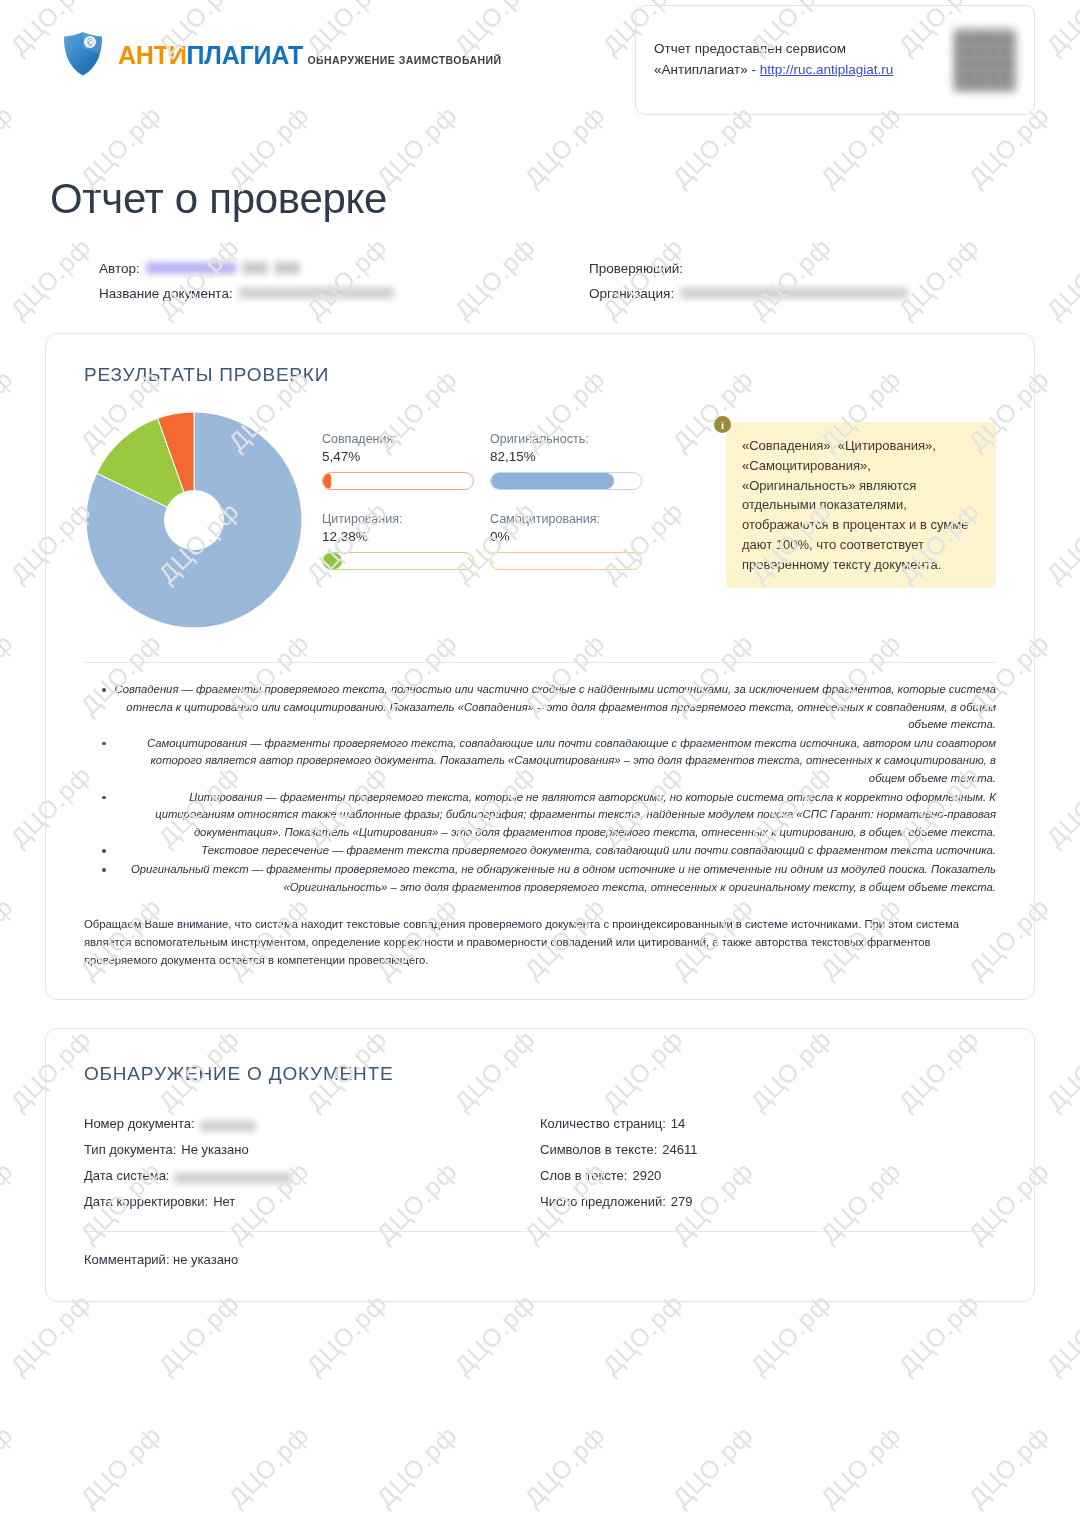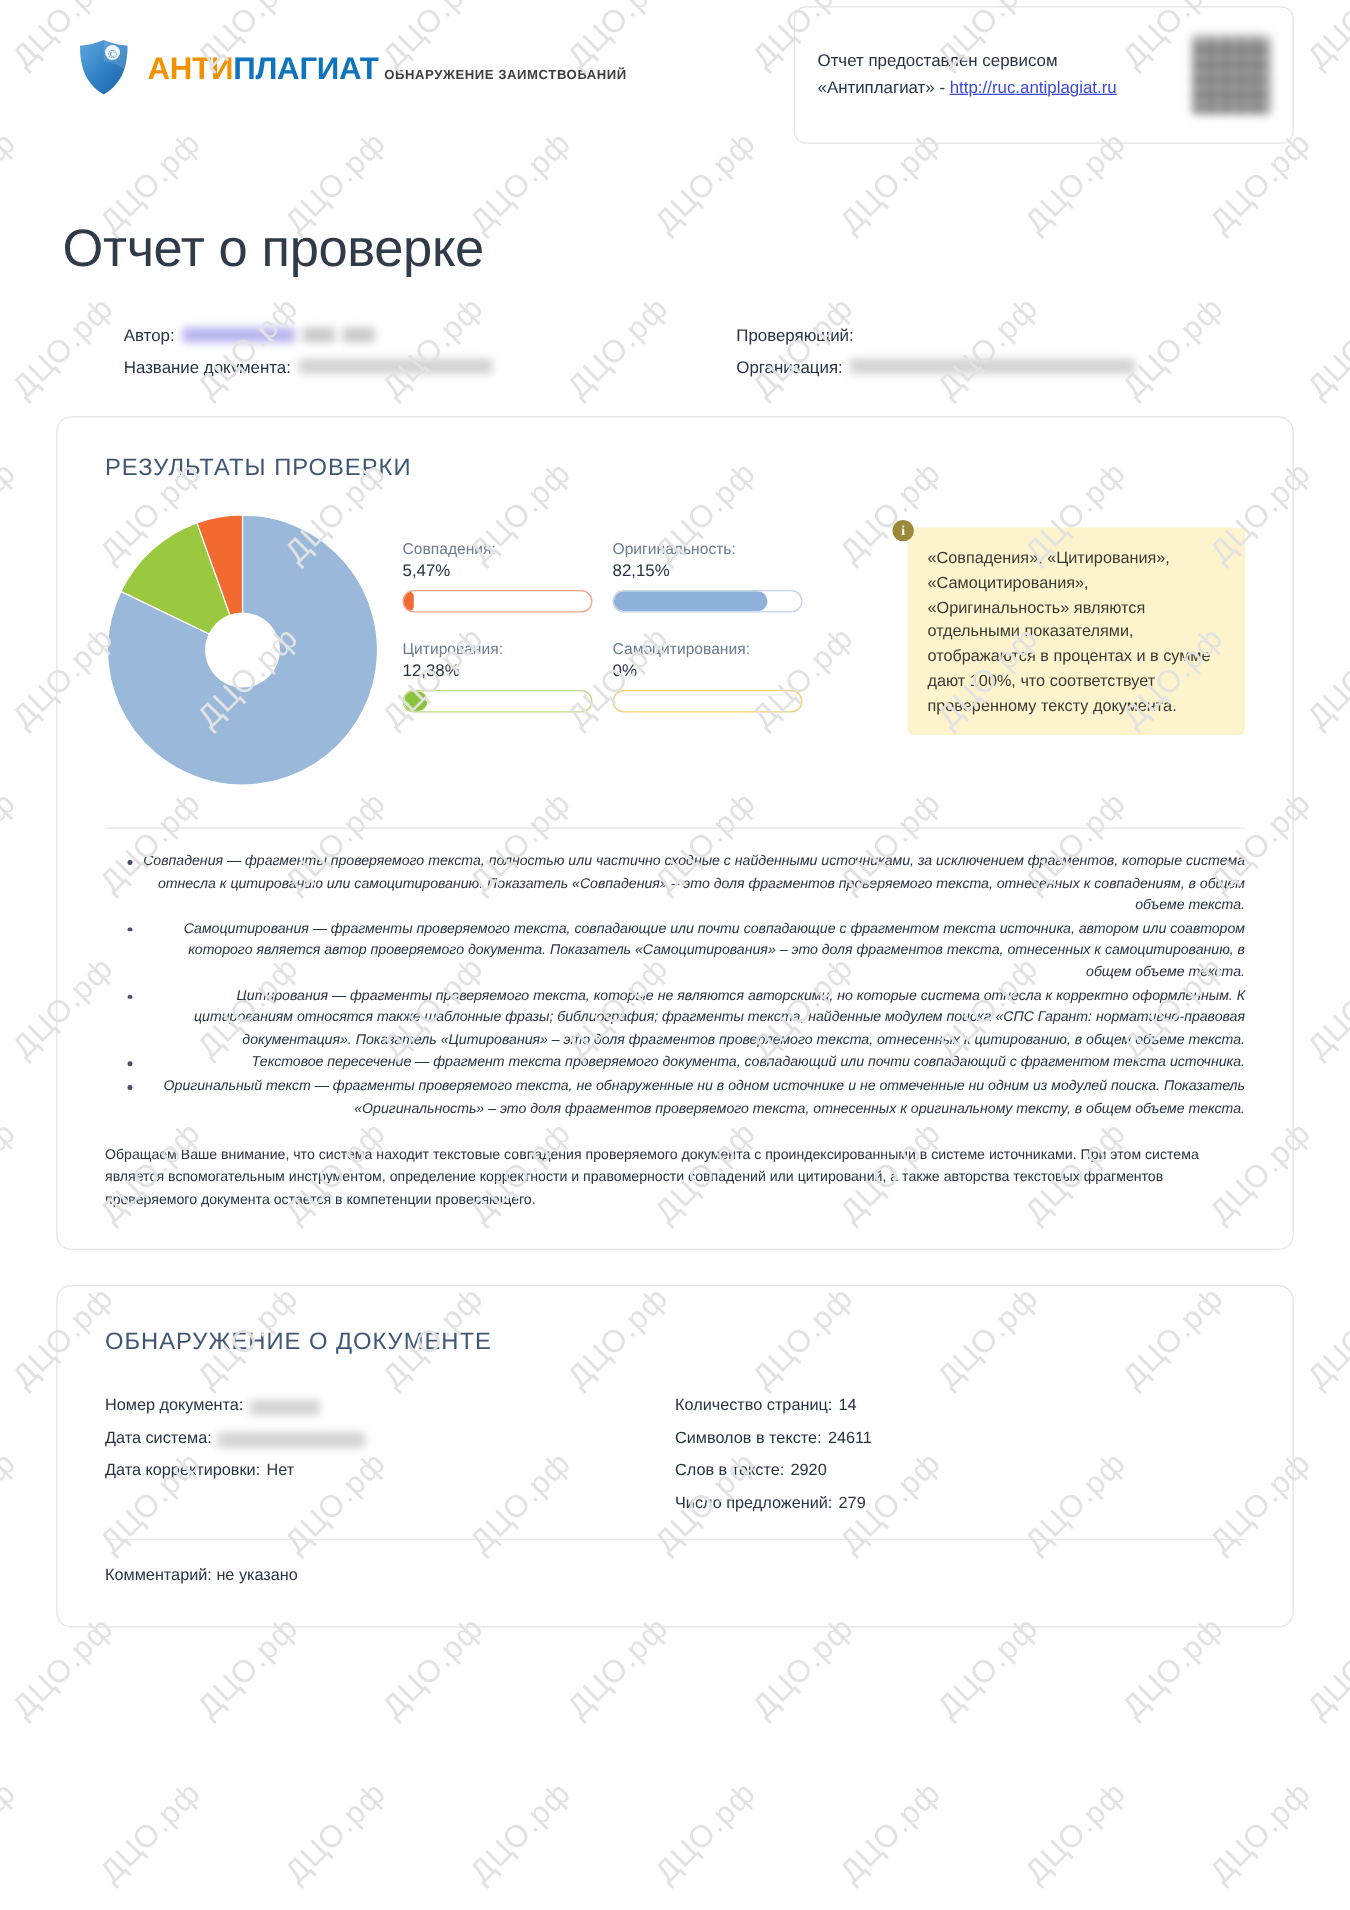--- a/index.html
+++ b/index.html
@@ -554,20 +554,24 @@
   <div class="card" style="padding-top:34px;padding-bottom:34px;">
     <div class="card-title">ОБНАРУЖЕНИЕ О ДОКУМЕНТЕ</div>
 
     <div class="docinfo-grid">
       <div class="docinfo-col">
         <div class="docinfo-row">
           <span>Номер документа:</span>
           <span class="redact gray2" style="width:56px;"></span>
         </div>
         <div class="docinfo-row">
+          <span>Тип документа:</span>
+          <span>Не указано</span>
+        </div>
+        <div class="docinfo-row">
           <span>Дата система:</span>
           <span class="redact gray2" style="width:118px;"></span>
         </div>
         <div class="docinfo-row">
           <span>Дата корректировки:</span>
           <span>Нет</span>
         </div>
       </div>
 
       <div class="docinfo-col">

